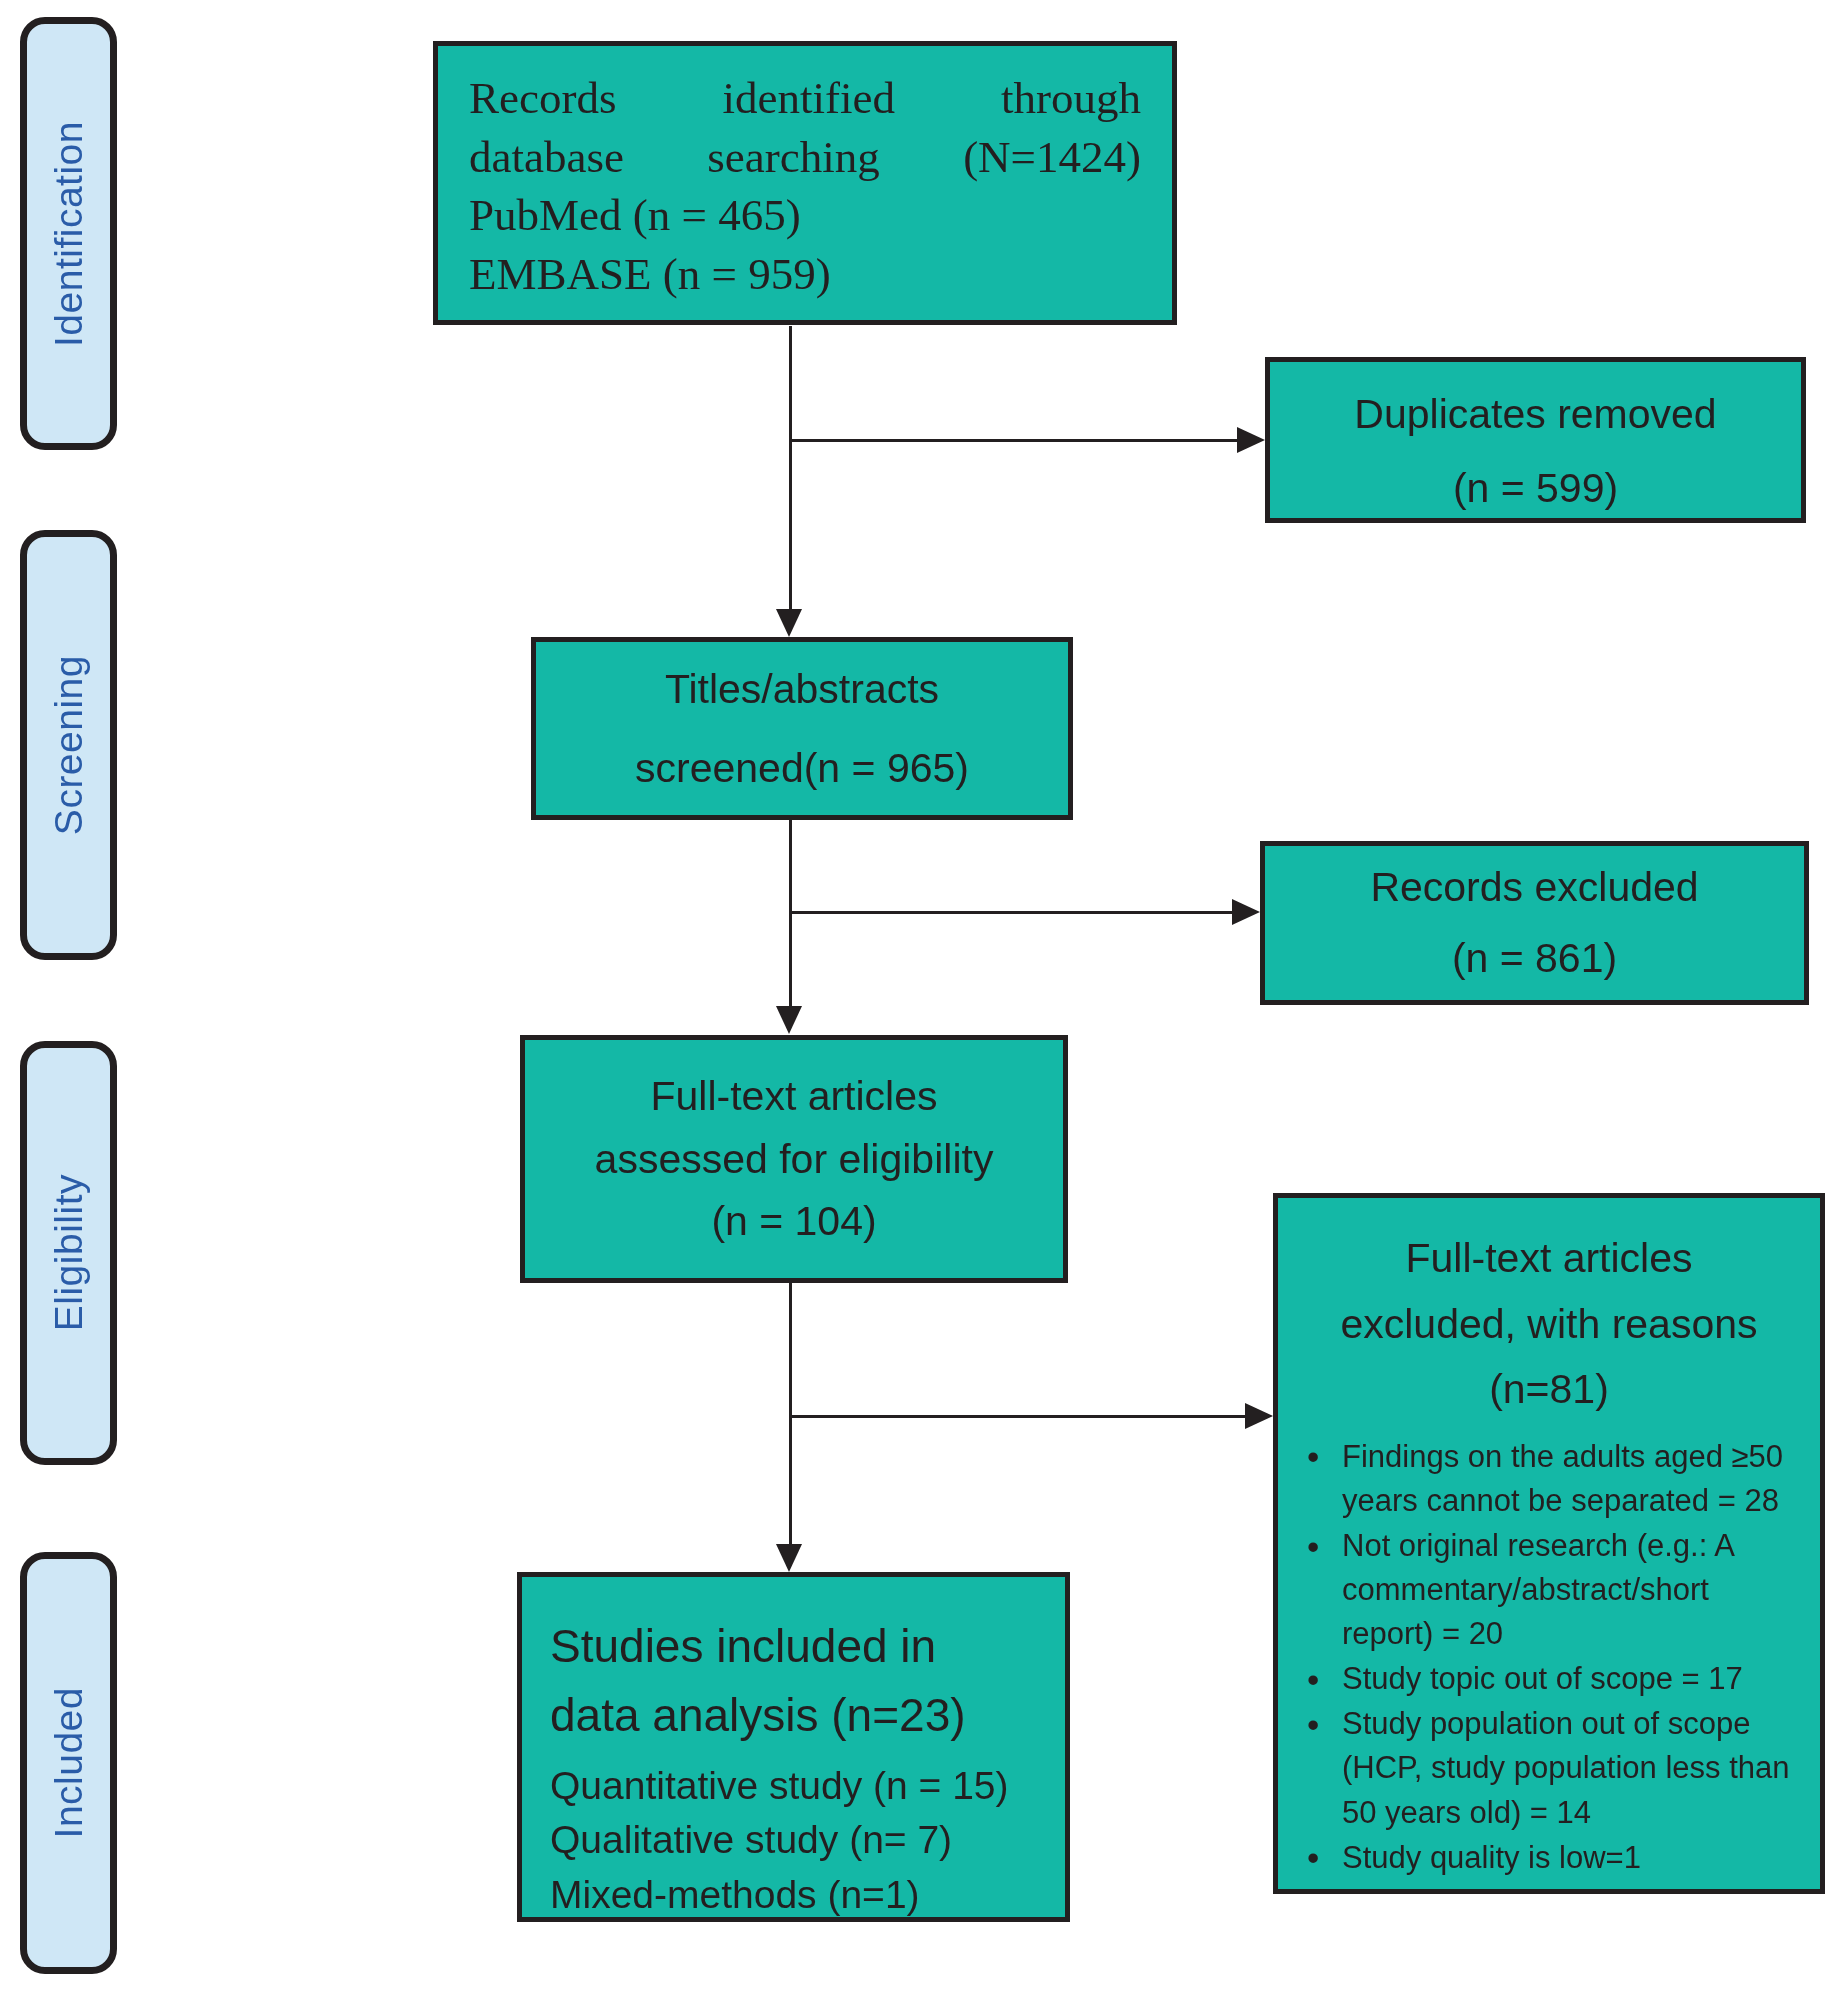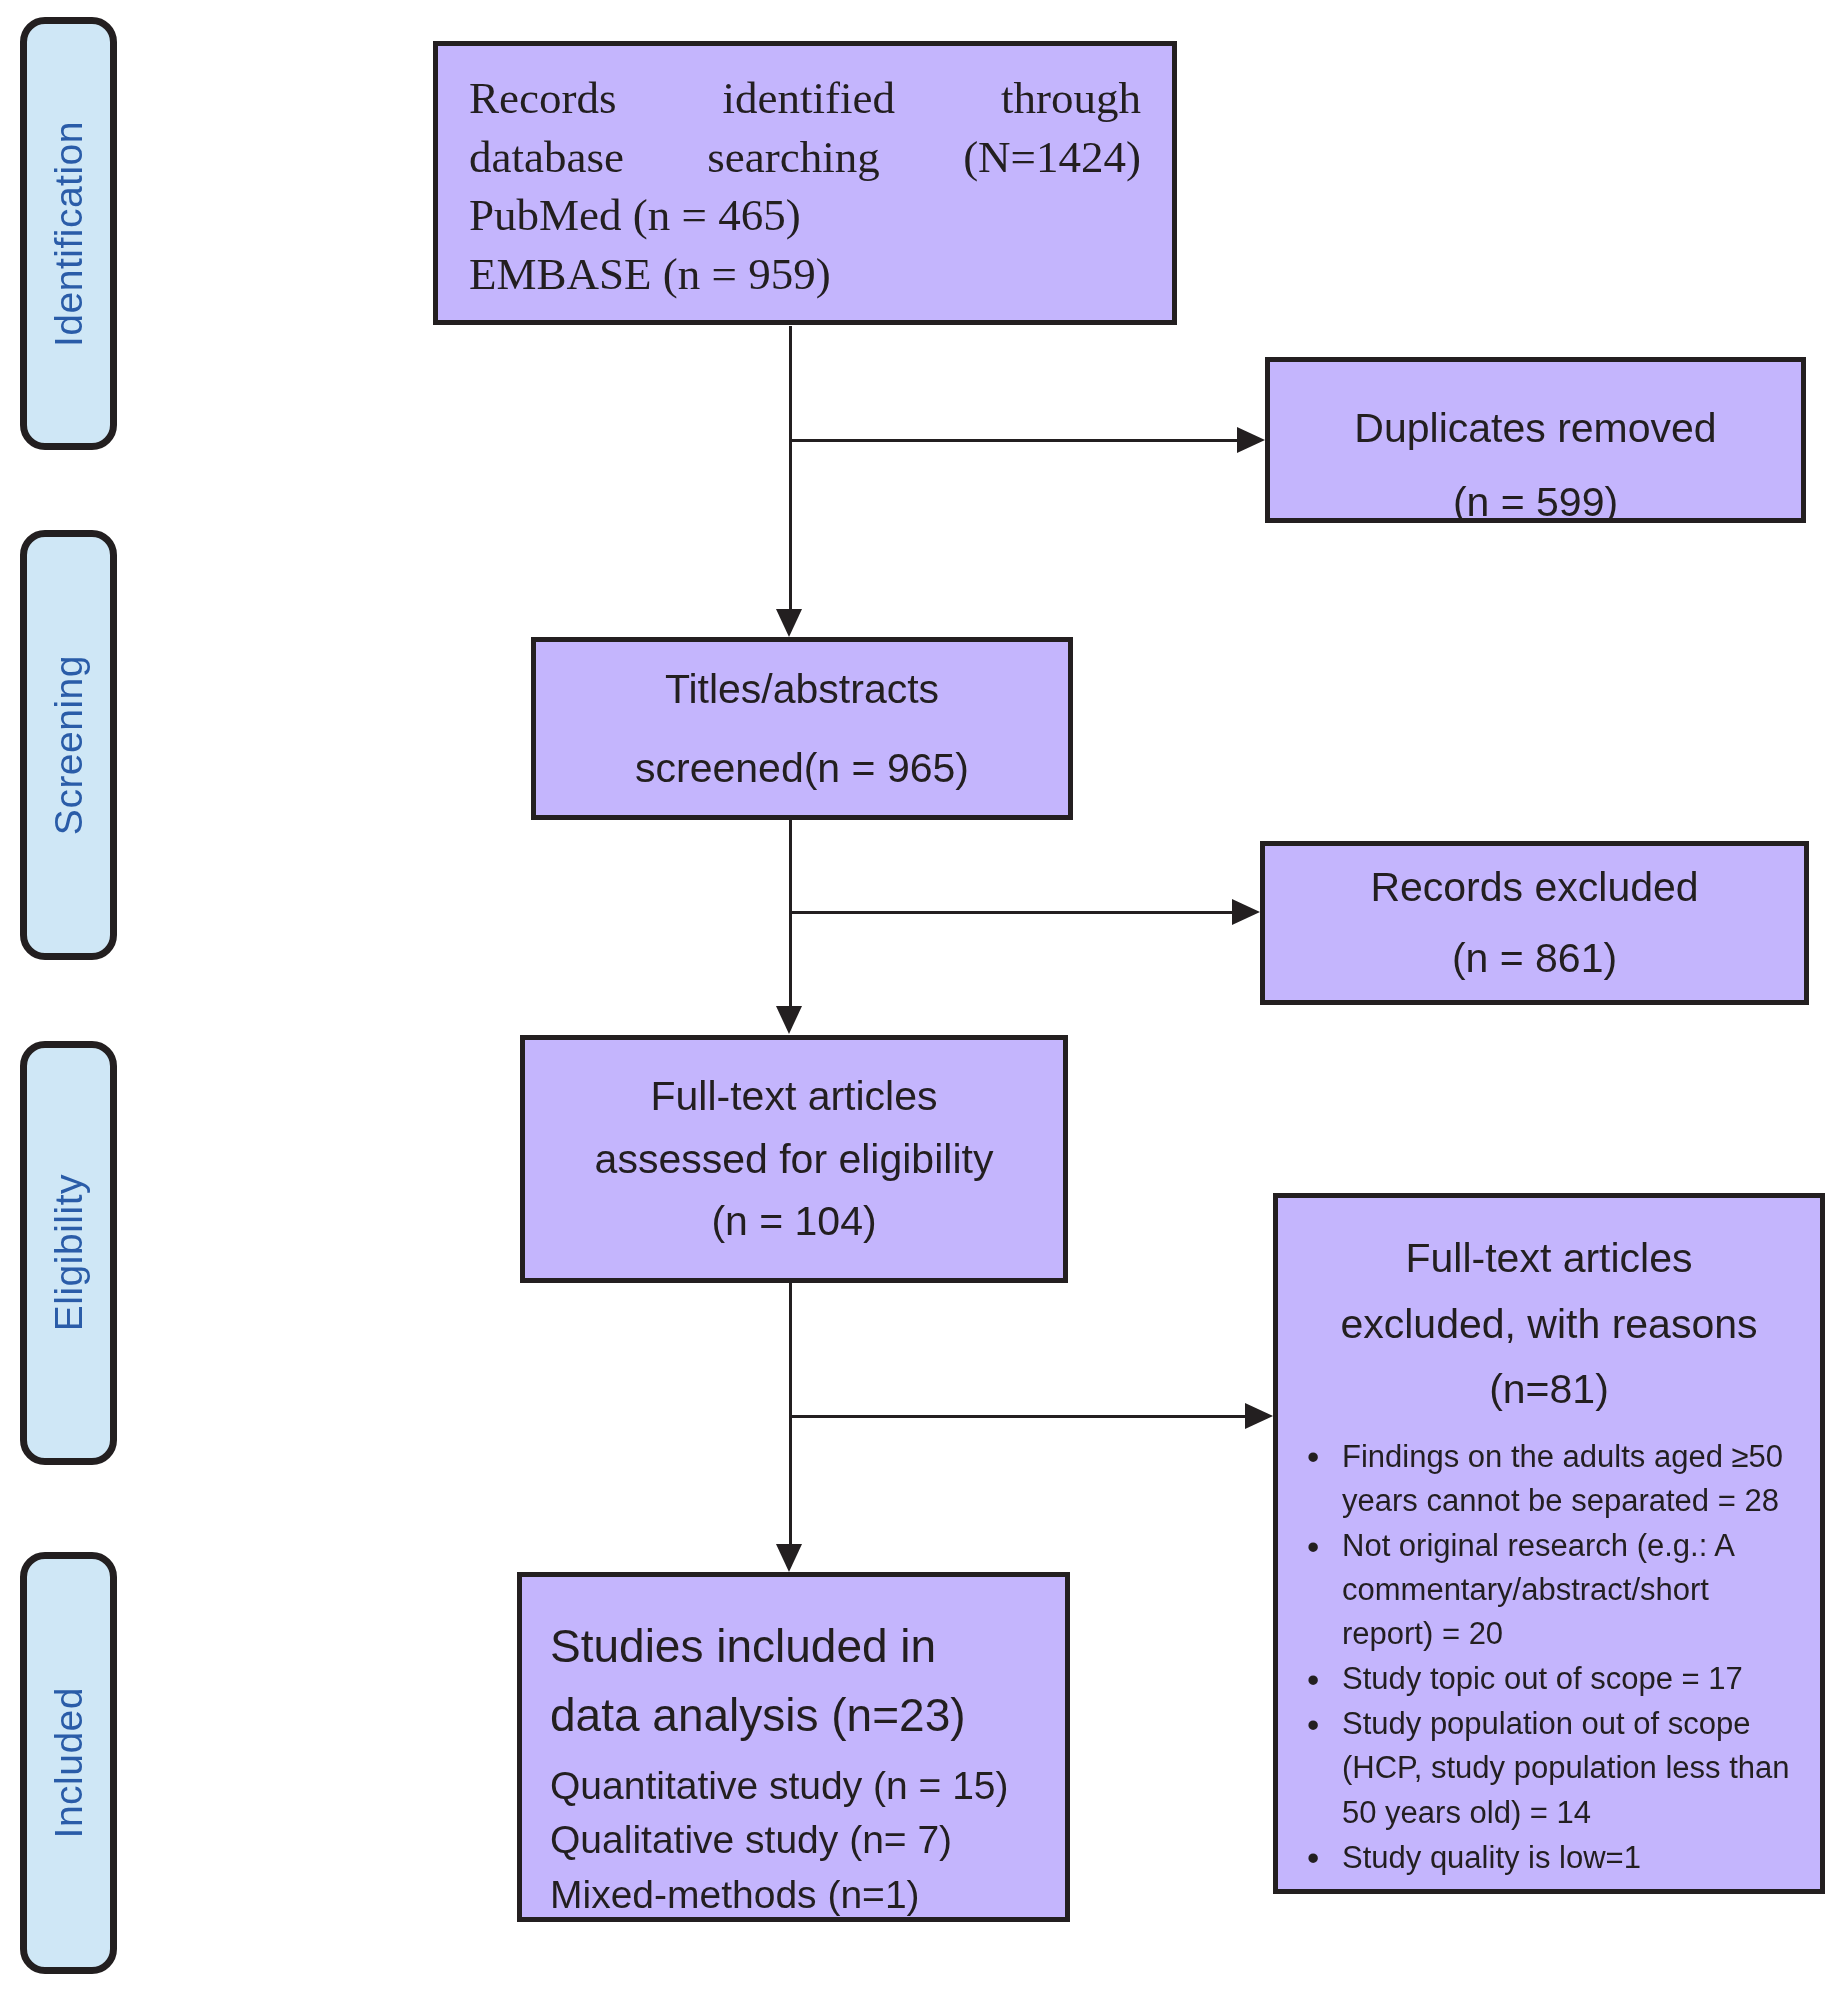--- a/index.html
+++ b/index.html
@@ -38,21 +38,21 @@
     white-space: nowrap;
   }
   #bar-identification { top: 17px;   height: 433px; }
   #bar-screening      { top: 530px; height: 430px; }
   #bar-eligibility    { top: 1041px; height: 424px; }
   #bar-included       { top: 1552px; height: 422px; }
 
   
   .flow-box {
     position: absolute;
-    background: #c4b5fd;
+    background: #14b8a6;
     border: 5.8px solid #231f20;
     box-sizing: border-box;
     overflow: hidden;
   }
 
   #box-records {
     left: 433px; top: 41px; width: 744px; height: 284px;
     font-family: "Liberation Serif", serif;
     font-size: 45px;
     line-height: 1.3;
@@ -68,21 +68,21 @@
   #box-titles {
     left: 531px; top: 637px; width: 542px; height: 183px;
     display: flex; flex-direction: column; align-items: center; justify-content: center;
     gap: 38px;
     font-size: 41px; line-height: 1; text-align: center;
   }
 
   #box-duplicates {
     left: 1265px; top: 357px; width: 541px; height: 166px;
     font-size: 41px; line-height: 1; text-align: center;
-    padding-top: 46px;
+    padding-top: 32px;
   }
   #box-duplicates .dup-line2 { margin-top: 33px; }
 
   #box-recexcl {
     left: 1260px; top: 841px; width: 549px; height: 164px;
     display: flex; flex-direction: column; align-items: center; justify-content: center;
     gap: 30px;
     font-size: 41px; line-height: 1; text-align: center;
   }
 

